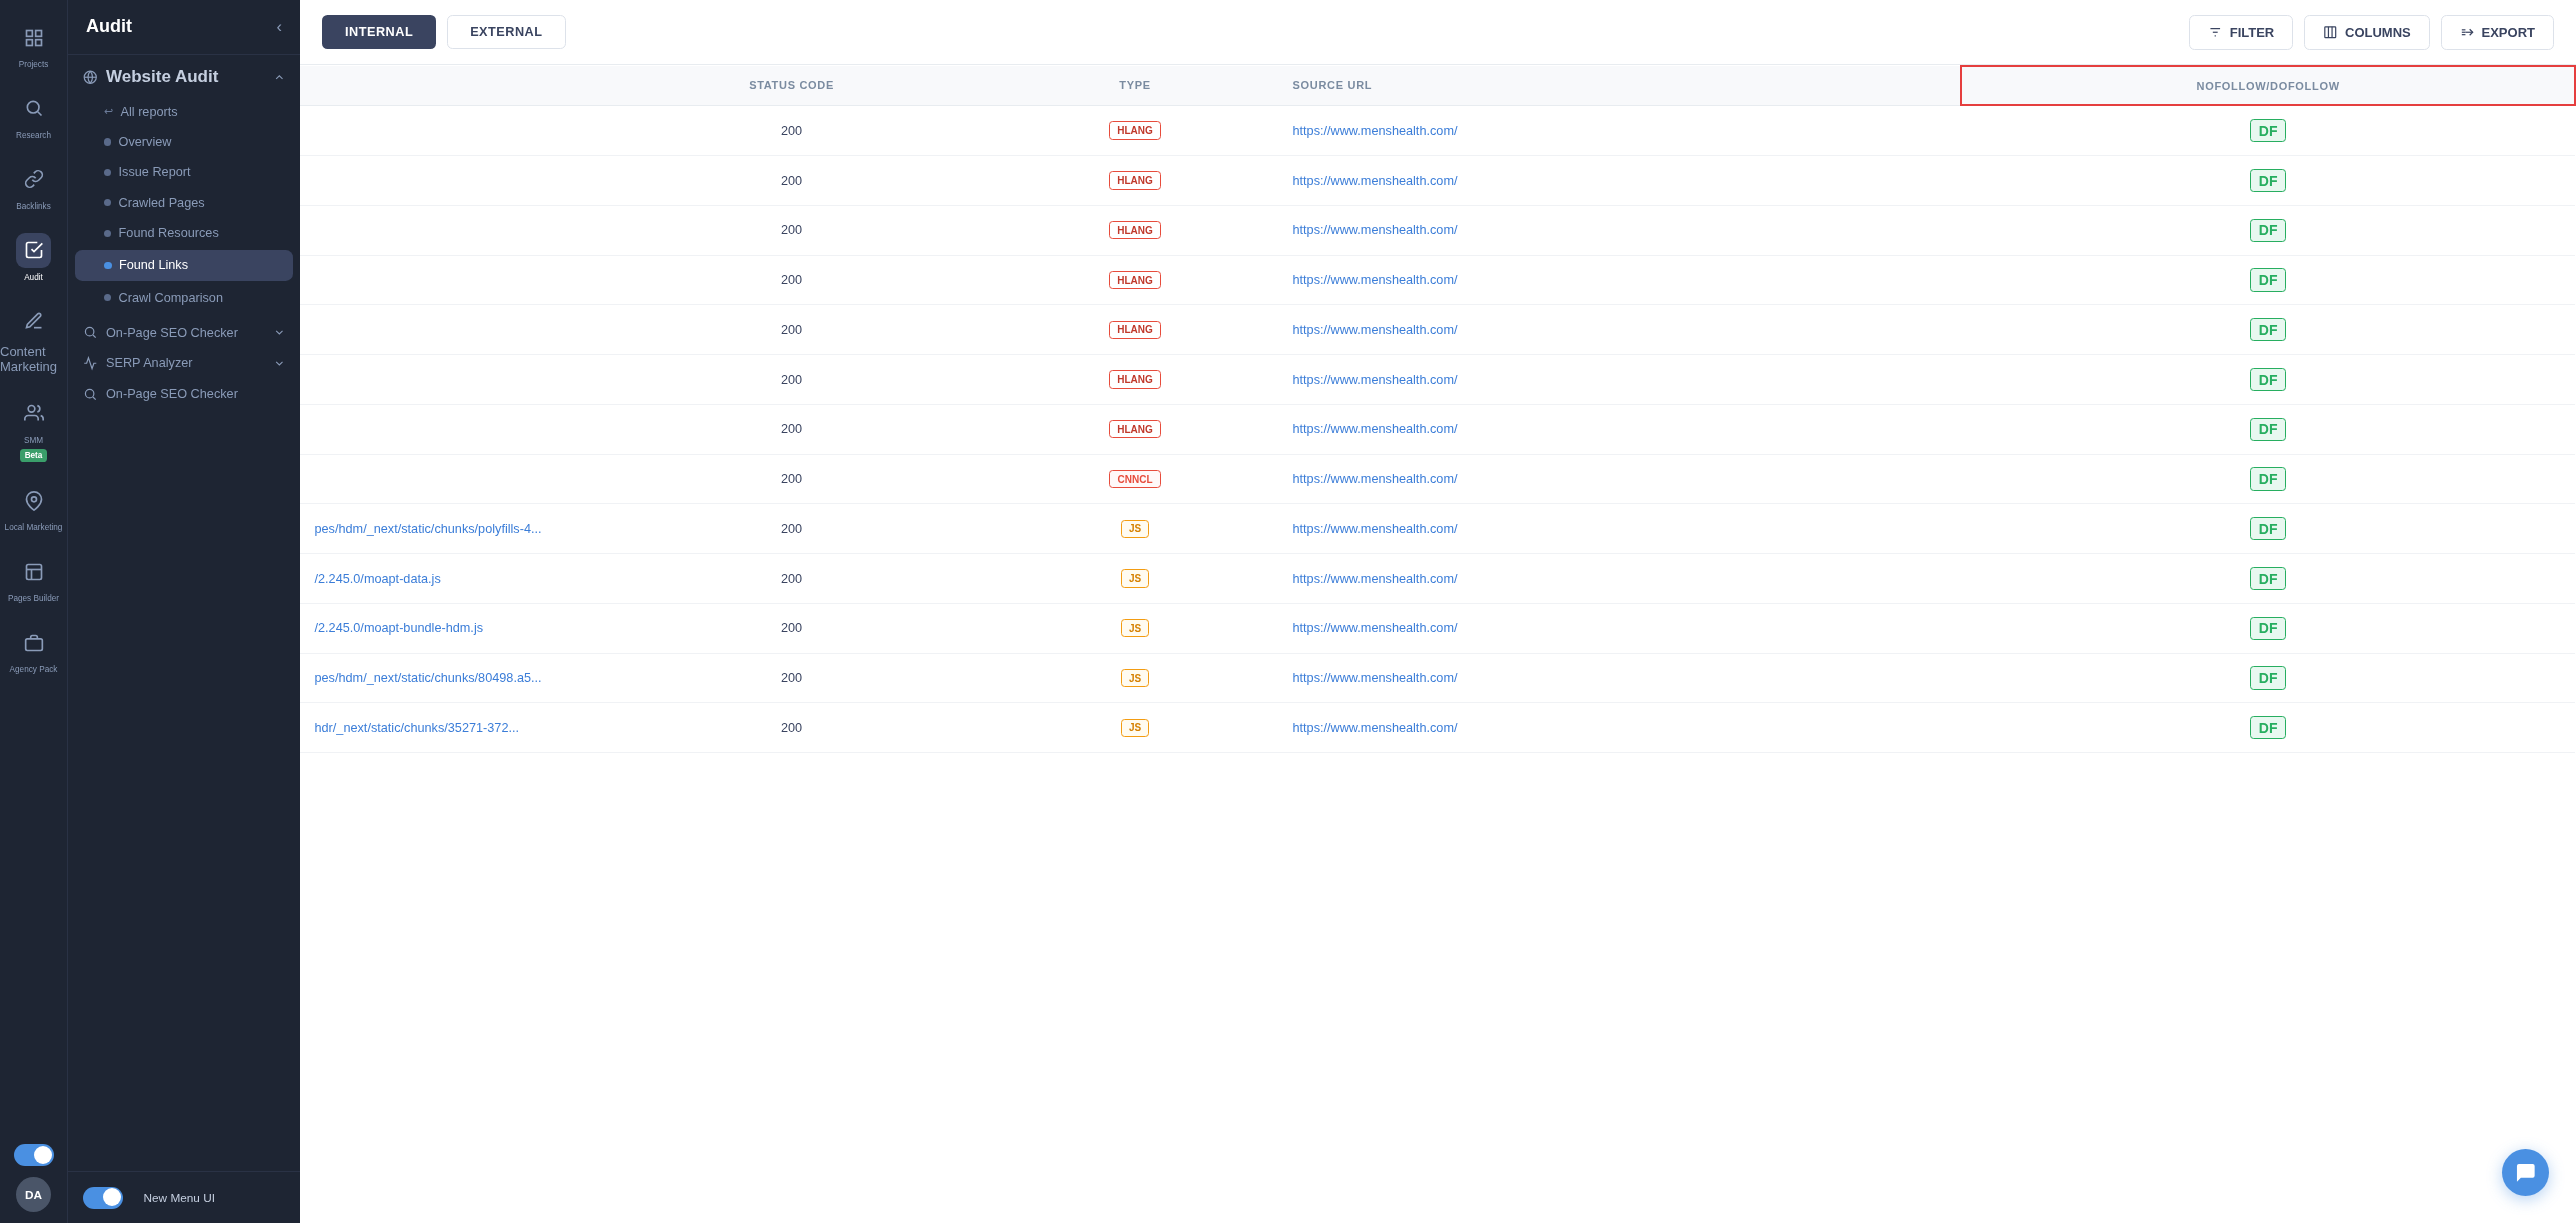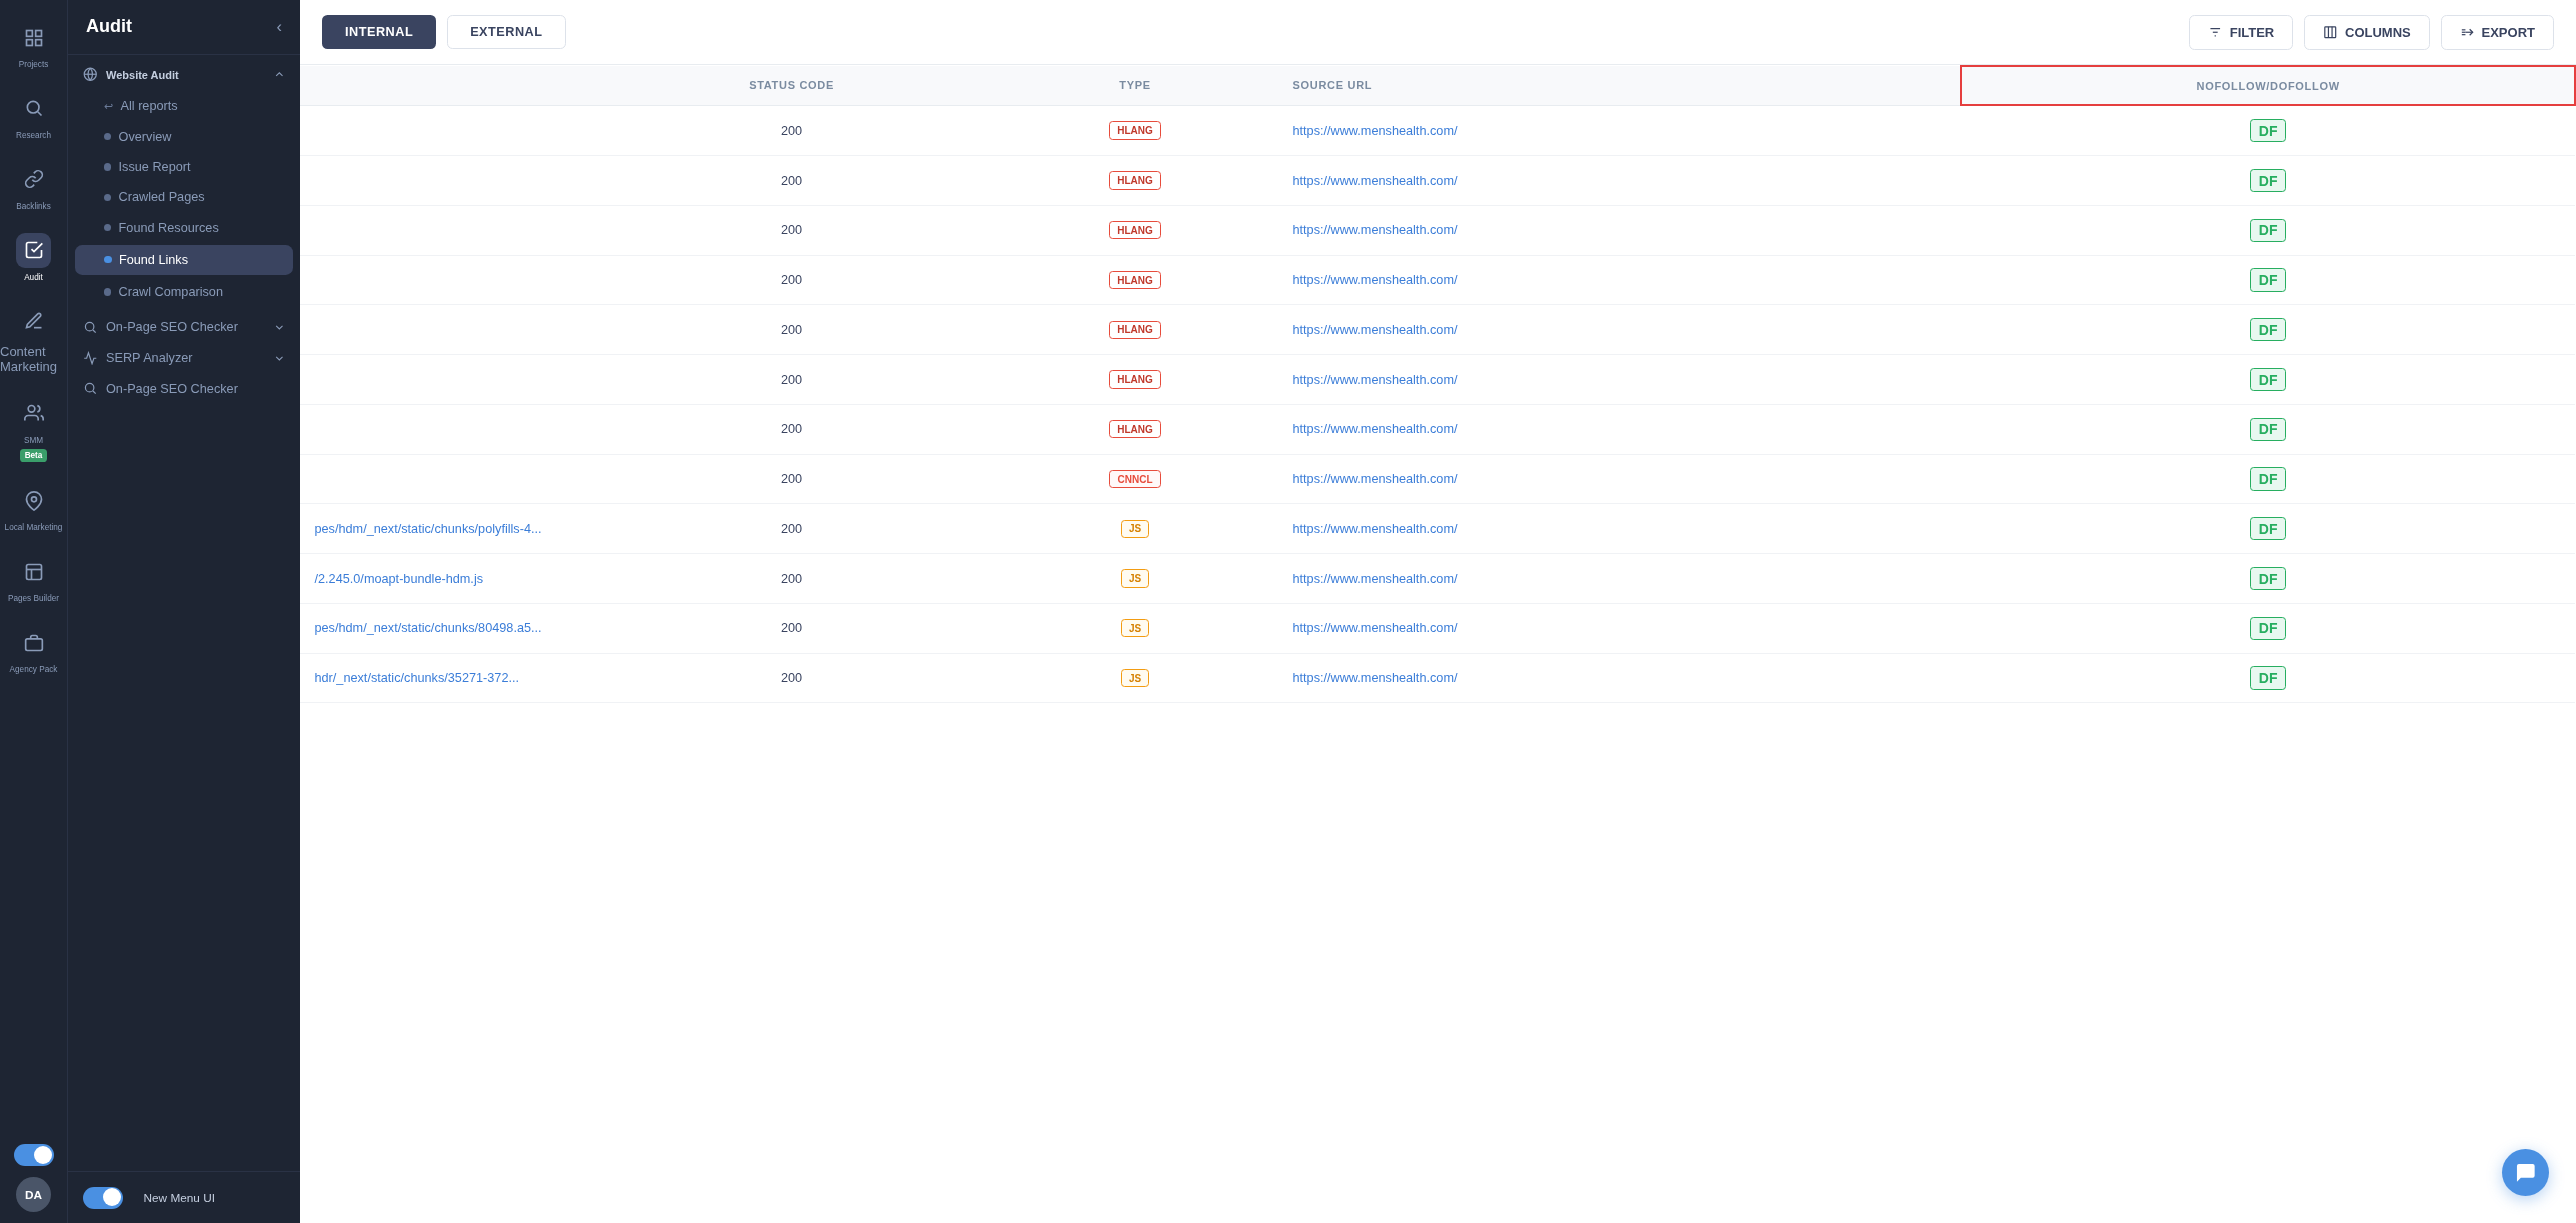--- a/index.html
+++ b/index.html
@@ -400,21 +400,21 @@
 
     <div class="sidebar-menu">
 
       <div class="sidebar-section-header">
         <div class="left">
           <svg width="14.5" height="14.5" viewBox="0 0 24 24" fill="none" stroke="#8a9bb8" stroke-width="2">
               <circle cx="12" cy="12" r="10"></circle>
               <line x1="2" y1="12" x2="22" y2="12"></line>
               <path d="M12 2a15.3 15.3 0 010 20M12 2a15.3 15.3 0 000 20"></path>
             </svg>
-          <span style="color:#c5cfe0;font-size:11px;font-weight:600;">Website Audit</span>
+          <span style="color:#c5cfe0;font-size:17px;font-weight:600;">Website Audit</span>
         </div>
         <svg width="12.7" height="12.7" viewBox="0 0 24 24" fill="none" stroke="#8a9bb8" stroke-width="2">
             <polyline points="18 15 12 9 6 15"></polyline>
           </svg>
       </div>
 
       <div class="sidebar-item">
         <span style="color:#6a7a98;font-size:11px;">↩</span>
         <span>All reports</span>
       </div>
@@ -592,20 +592,27 @@
             <td class="nofollow-cell"><span class="df-badge">DF</span></td>
           </tr>
           <tr>
             <td class="url-cell">pes/hdm/_next/static/chunks/polyfills-4...</td>
             <td class="status-cell">200</td>
             <td class="type-cell"><span class="type-badge js">JS</span></td>
             <td class="source-cell" style="color: rgb(59, 125, 216);">https://www.menshealth.com/</td>
             <td class="nofollow-cell"><span class="df-badge">DF</span></td>
           </tr>
           <tr>
+            <td class="url-cell">/2.245.0/moapt-data.js</td>
+            <td class="status-cell">200</td>
+            <td class="type-cell"><span class="type-badge js">JS</span></td>
+            <td class="source-cell" style="color: rgb(59, 125, 216);">https://www.menshealth.com/</td>
+            <td class="nofollow-cell"><span class="df-badge">DF</span></td>
+          </tr>
+          <tr>
             <td class="url-cell">/2.245.0/moapt-bundle-hdm.js</td>
             <td class="status-cell">200</td>
             <td class="type-cell"><span class="type-badge js">JS</span></td>
             <td class="source-cell" style="color: rgb(59, 125, 216);">https://www.menshealth.com/</td>
             <td class="nofollow-cell"><span class="df-badge">DF</span></td>
           </tr>
           <tr>
             <td class="url-cell">pes/hdm/_next/static/chunks/80498.a5...</td>
             <td class="status-cell">200</td>
             <td class="type-cell"><span class="type-badge js">JS</span></td>

